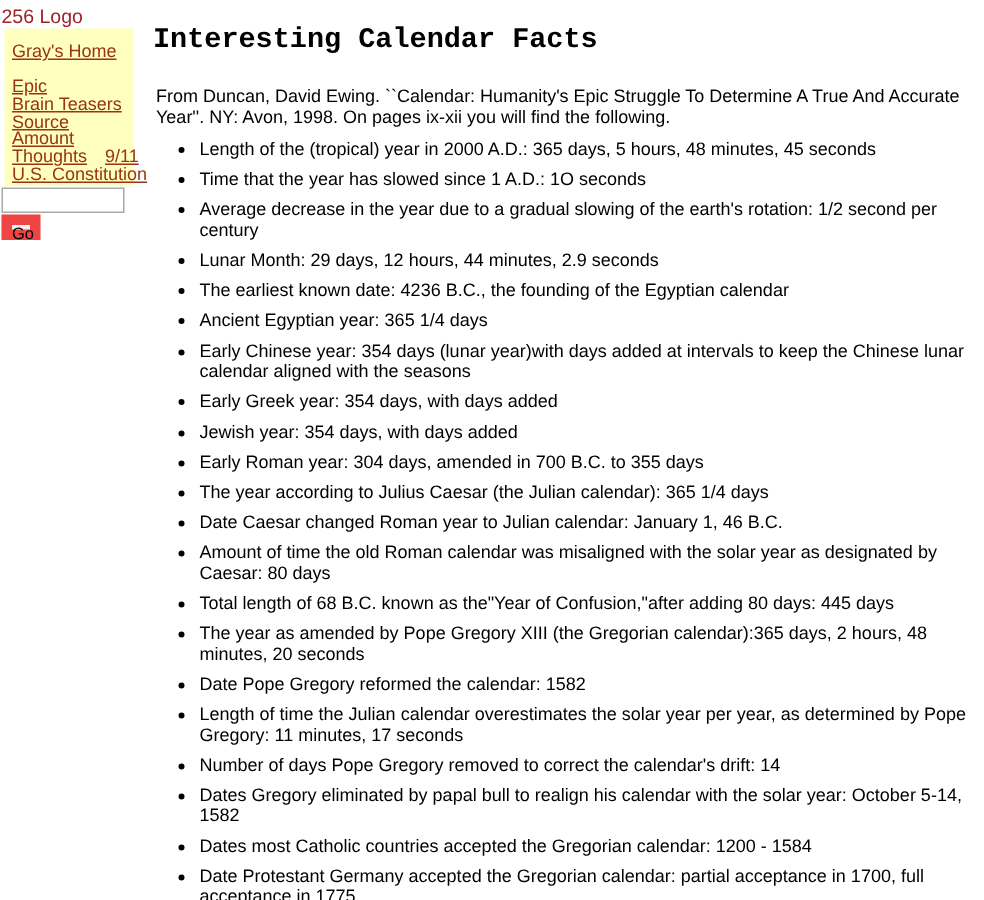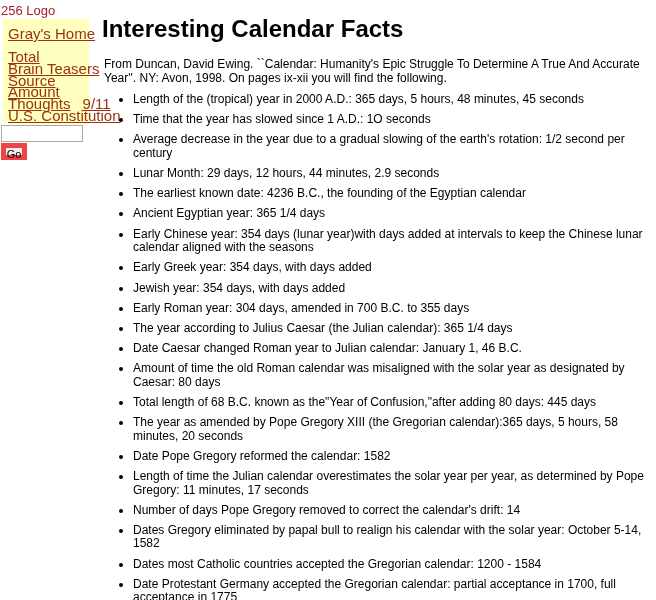--- a/index.html
+++ b/index.html
@@ -9,62 +9,62 @@
     }
     .logo {
       position: absolute; left: 1px; top: 3px;
       font-size: 13px; color: #a0232a;
     }
     .navbox {
       position: absolute; left: 3px; top: 19px; width: 86px; height: 105px;
       background: #ffffc0; box-sizing: border-box; padding: 6px 0 0 5px;
     }
     .navbox a {
-      display: inline-block; font-size: 15px; color: #993311; text-decoration: underline;
+      display: inline-block; font-size: 12px; color: #993311; text-decoration: underline;
       line-height: 11.7px; cursor: pointer;
     }
     .navbox .row { height: 11.7px; white-space: nowrap; }
     .navbox .gap { height: 11.7px; }
     .navbox .row a + a { margin-left: 12px; }
     .search-input {
       position: absolute; left: 1px; top: 125px; width: 82px; height: 17px;
       box-sizing: border-box; border: 1px solid #a9a9a9; background: #fff; padding: 0 2px;
       font-size: 11px; font-family: "Liberation Sans", sans-serif;
     }
     .go-button {
       position: absolute; left: 1px; top: 143px; width: 26px; height: 17px;
-      box-sizing: border-box; border: 5px solid #ef4444; background: #efefef;
+      box-sizing: border-box; border: 7px solid #ef4444; background: #efefef;
       font-size: 11px; padding: 0; font-family: "Liberation Sans", sans-serif; color: #000;
     }
     .main {
       position: absolute; left: 102px; top: 0; width: 552px;
     }
     h1 {
       margin: 0; position: absolute; top: 15px; left: 0;
-      font-size: 24px; font-weight: bold; white-space: nowrap;
+      font-size: 19px; font-weight: bold; white-space: nowrap; font-family: Liberation Mono, monospace;
     }
     .intro {
       position: absolute; top: 56px; left: 0; width: 552px;
       font-size: 12px; line-height: 13.5px; margin: 2px;
     }
     ul.facts {
       position: absolute; top: 93px; left: 0; margin: 0; padding: 0 0 0 31px;
       width: 521px; font-size: 12px; line-height: 13.5px; list-style: disc;
     }
     ul.facts li { margin: 0 0 6.7px 0; }
   </style>
 </head>
 <body>
 
 <div class="logo">256 Logo</div>
 
 <nav class="navbox">
   <div class="row"><a>Gray's Home</a></div>
   <div class="gap"></div>
-  <div class="row"><a>Total</a></div>
+  <div class="row"><a>Epic</a></div>
   <div class="row"><a>Brain Teasers</a></div>
   <div class="row"><a>Source</a></div>
   <div class="row"><a>Amount</a></div>
   <div class="row">
     <a>Thoughts</a><a>9/11</a>
   </div>
   <div class="row"><a>U.S. Constitution</a></div>
 </nav>
 
 <input class="search-input" type="text" placeholder="" style="">
@@ -81,21 +81,21 @@
     <li>The earliest known date: 4236 B.C., the founding of the Egyptian calendar</li>
     <li>Ancient Egyptian year: 365 1/4 days</li>
     <li>Early Chinese year: 354 days (lunar year)with days added at intervals to keep the Chinese lunar calendar aligned with the seasons</li>
     <li>Early Greek year: 354 days, with days added</li>
     <li>Jewish year: 354 days, with days added</li>
     <li>Early Roman year: 304 days, amended in 700 B.C. to 355 days</li>
     <li>The year according to Julius Caesar (the Julian calendar): 365 1/4 days</li>
     <li>Date Caesar changed Roman year to Julian calendar: January 1, 46 B.C.</li>
     <li>Amount of time the old Roman calendar was misaligned with the solar year as designated by Caesar: 80 days</li>
     <li>Total length of 68 B.C. known as the"Year of Confusion,"after adding 80 days: 445 days</li>
-    <li>The year as amended by Pope Gregory XIII (the Gregorian calendar):365 days, 5 hours, 58 minutes, 20 seconds</li>
+    <li>The year as amended by Pope Gregory XIII (the Gregorian calendar):365 days, 2 hours, 48 minutes, 20 seconds</li>
     <li>Date Pope Gregory reformed the calendar: 1582</li>
     <li>Length of time the Julian calendar overestimates the solar year per year, as determined by Pope Gregory: 11 minutes, 17 seconds</li>
     <li>Number of days Pope Gregory removed to correct the calendar's drift: 14</li>
     <li>Dates Gregory eliminated by papal bull to realign his calendar with the solar year: October 5-14, 1582</li>
     <li>Dates most Catholic countries accepted the Gregorian calendar: 1200 - 1584</li>
     <li>Date Protestant Germany accepted the Gregorian calendar: partial acceptance in 1700, full acceptance in 1775</li>
 
   </ul>
 </main>
 

